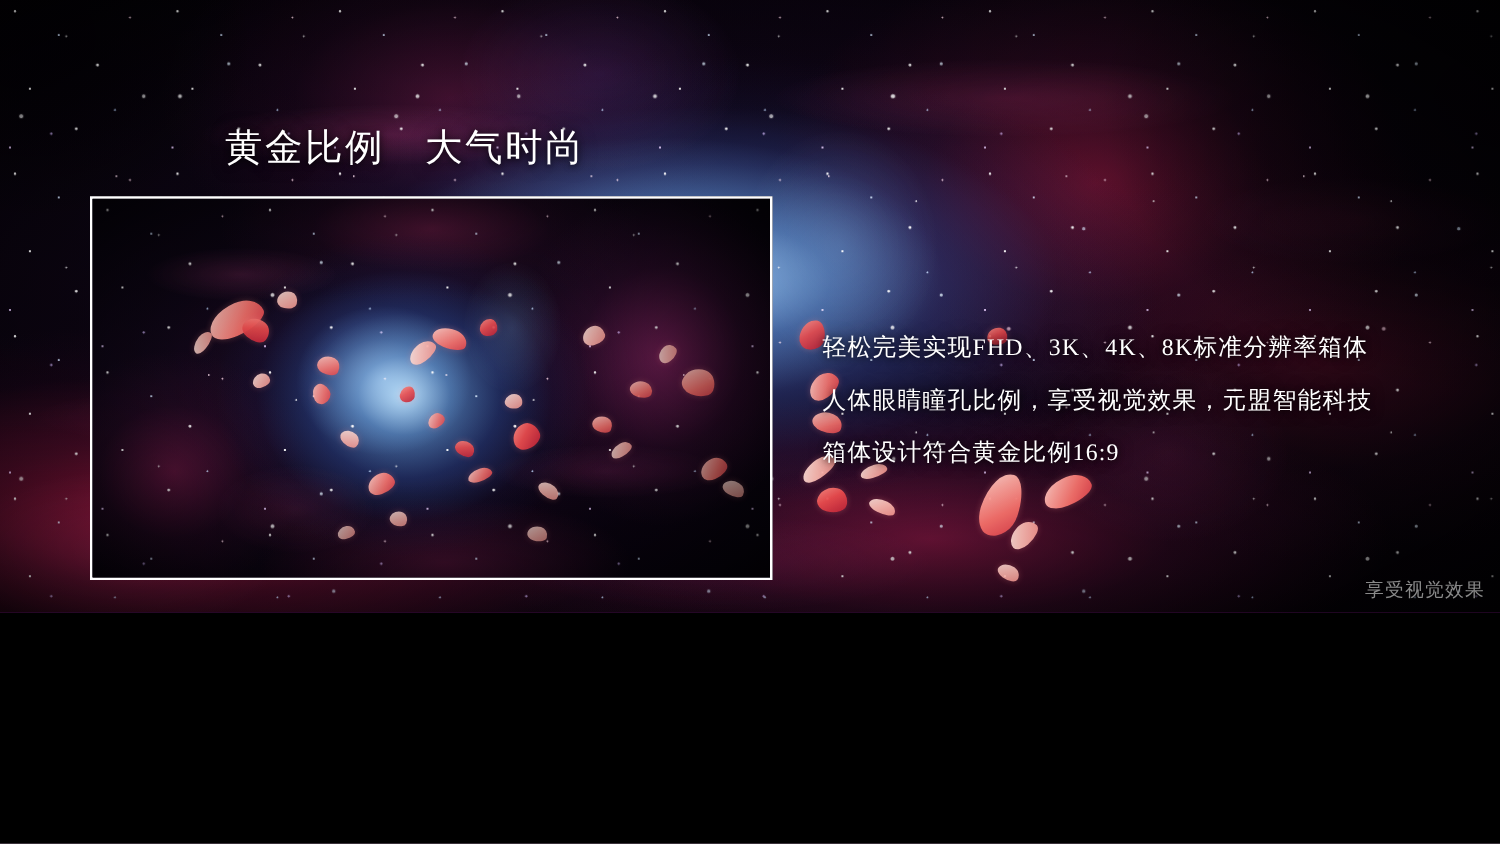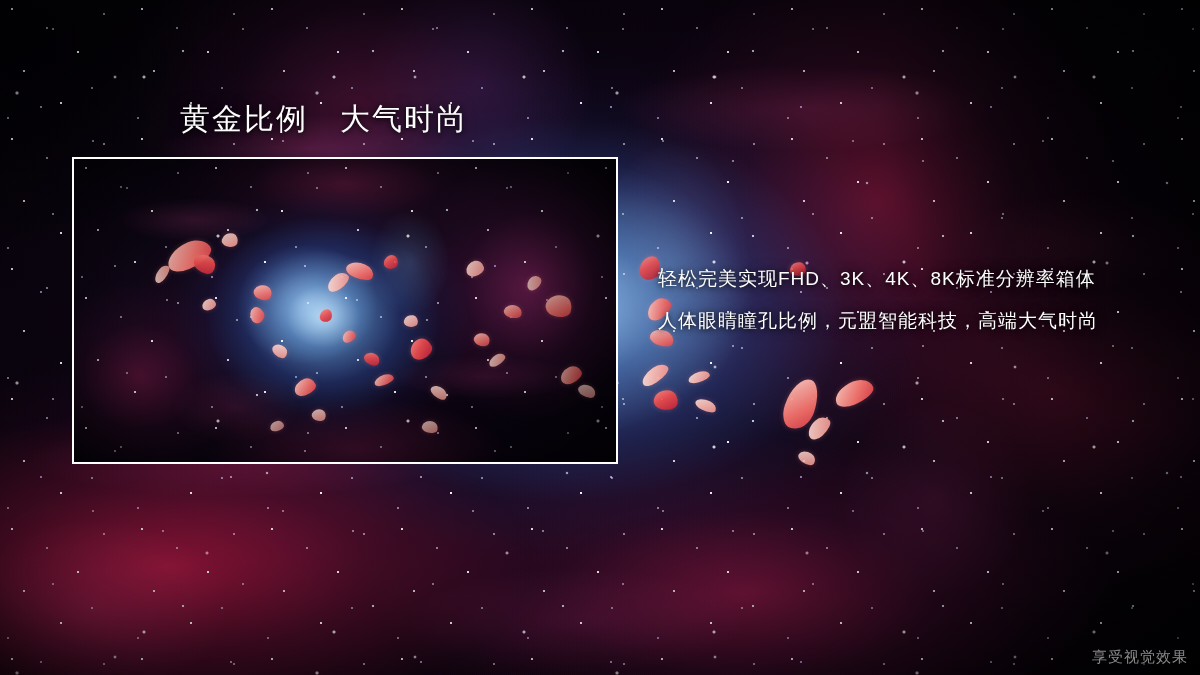--- a/index.html
+++ b/index.html
@@ -4,24 +4,24 @@
 <title>黄金比例 大气时尚</title>
 <style>
   html, body {
     margin: 0;
     padding: 0;
     background: #000;
   }
   #slide {
     position: relative;
     width: 1200px;
-    height: 675px;
+    height: 490px;
     overflow: hidden;
     background: #a21caf;
-    font-family: Liberation Sans, sans-serif;
+    font-family: Liberation Serif, serif;
     user-select: none;
   }
 
   
   .bg-layer {
     position: absolute;
     inset: 0;
     pointer-events: none;
   }
   .bg-base {
@@ -256,18 +256,19 @@
         <div class="petal pale" style="left: 348px; top: 262px; width: 16px; height: 12px; opacity: 0.82; transform: rotate(16deg);"></div>
         <div class="petal pale" style="left: 196px; top: 262px; width: 14px; height: 10px; opacity: 0.8; transform: rotate(-12deg);"></div>
       </div>
     <div class="inner-bg inner-vignette"></div>
   </div>
 
   <div id="title">黄金比例　大气时尚</div>
 
   <div id="body-text">
     <div class="line">轻松完美实现FHD、3K、4K、8K标准分辨率箱体</div>
-    <div class="line">人体眼睛瞳孔比例，元盟智能科技，高端大气时尚</div>
+    <div class="line">人体眼睛瞳孔比例，享受视觉效果，元盟智能科技</div>
+    <div class="line">箱体设计符合黄金比例16:9</div>
   </div>
 
   <div id="watermark">享受视觉效果</div>
 
 </div>
 
 </body></html>

